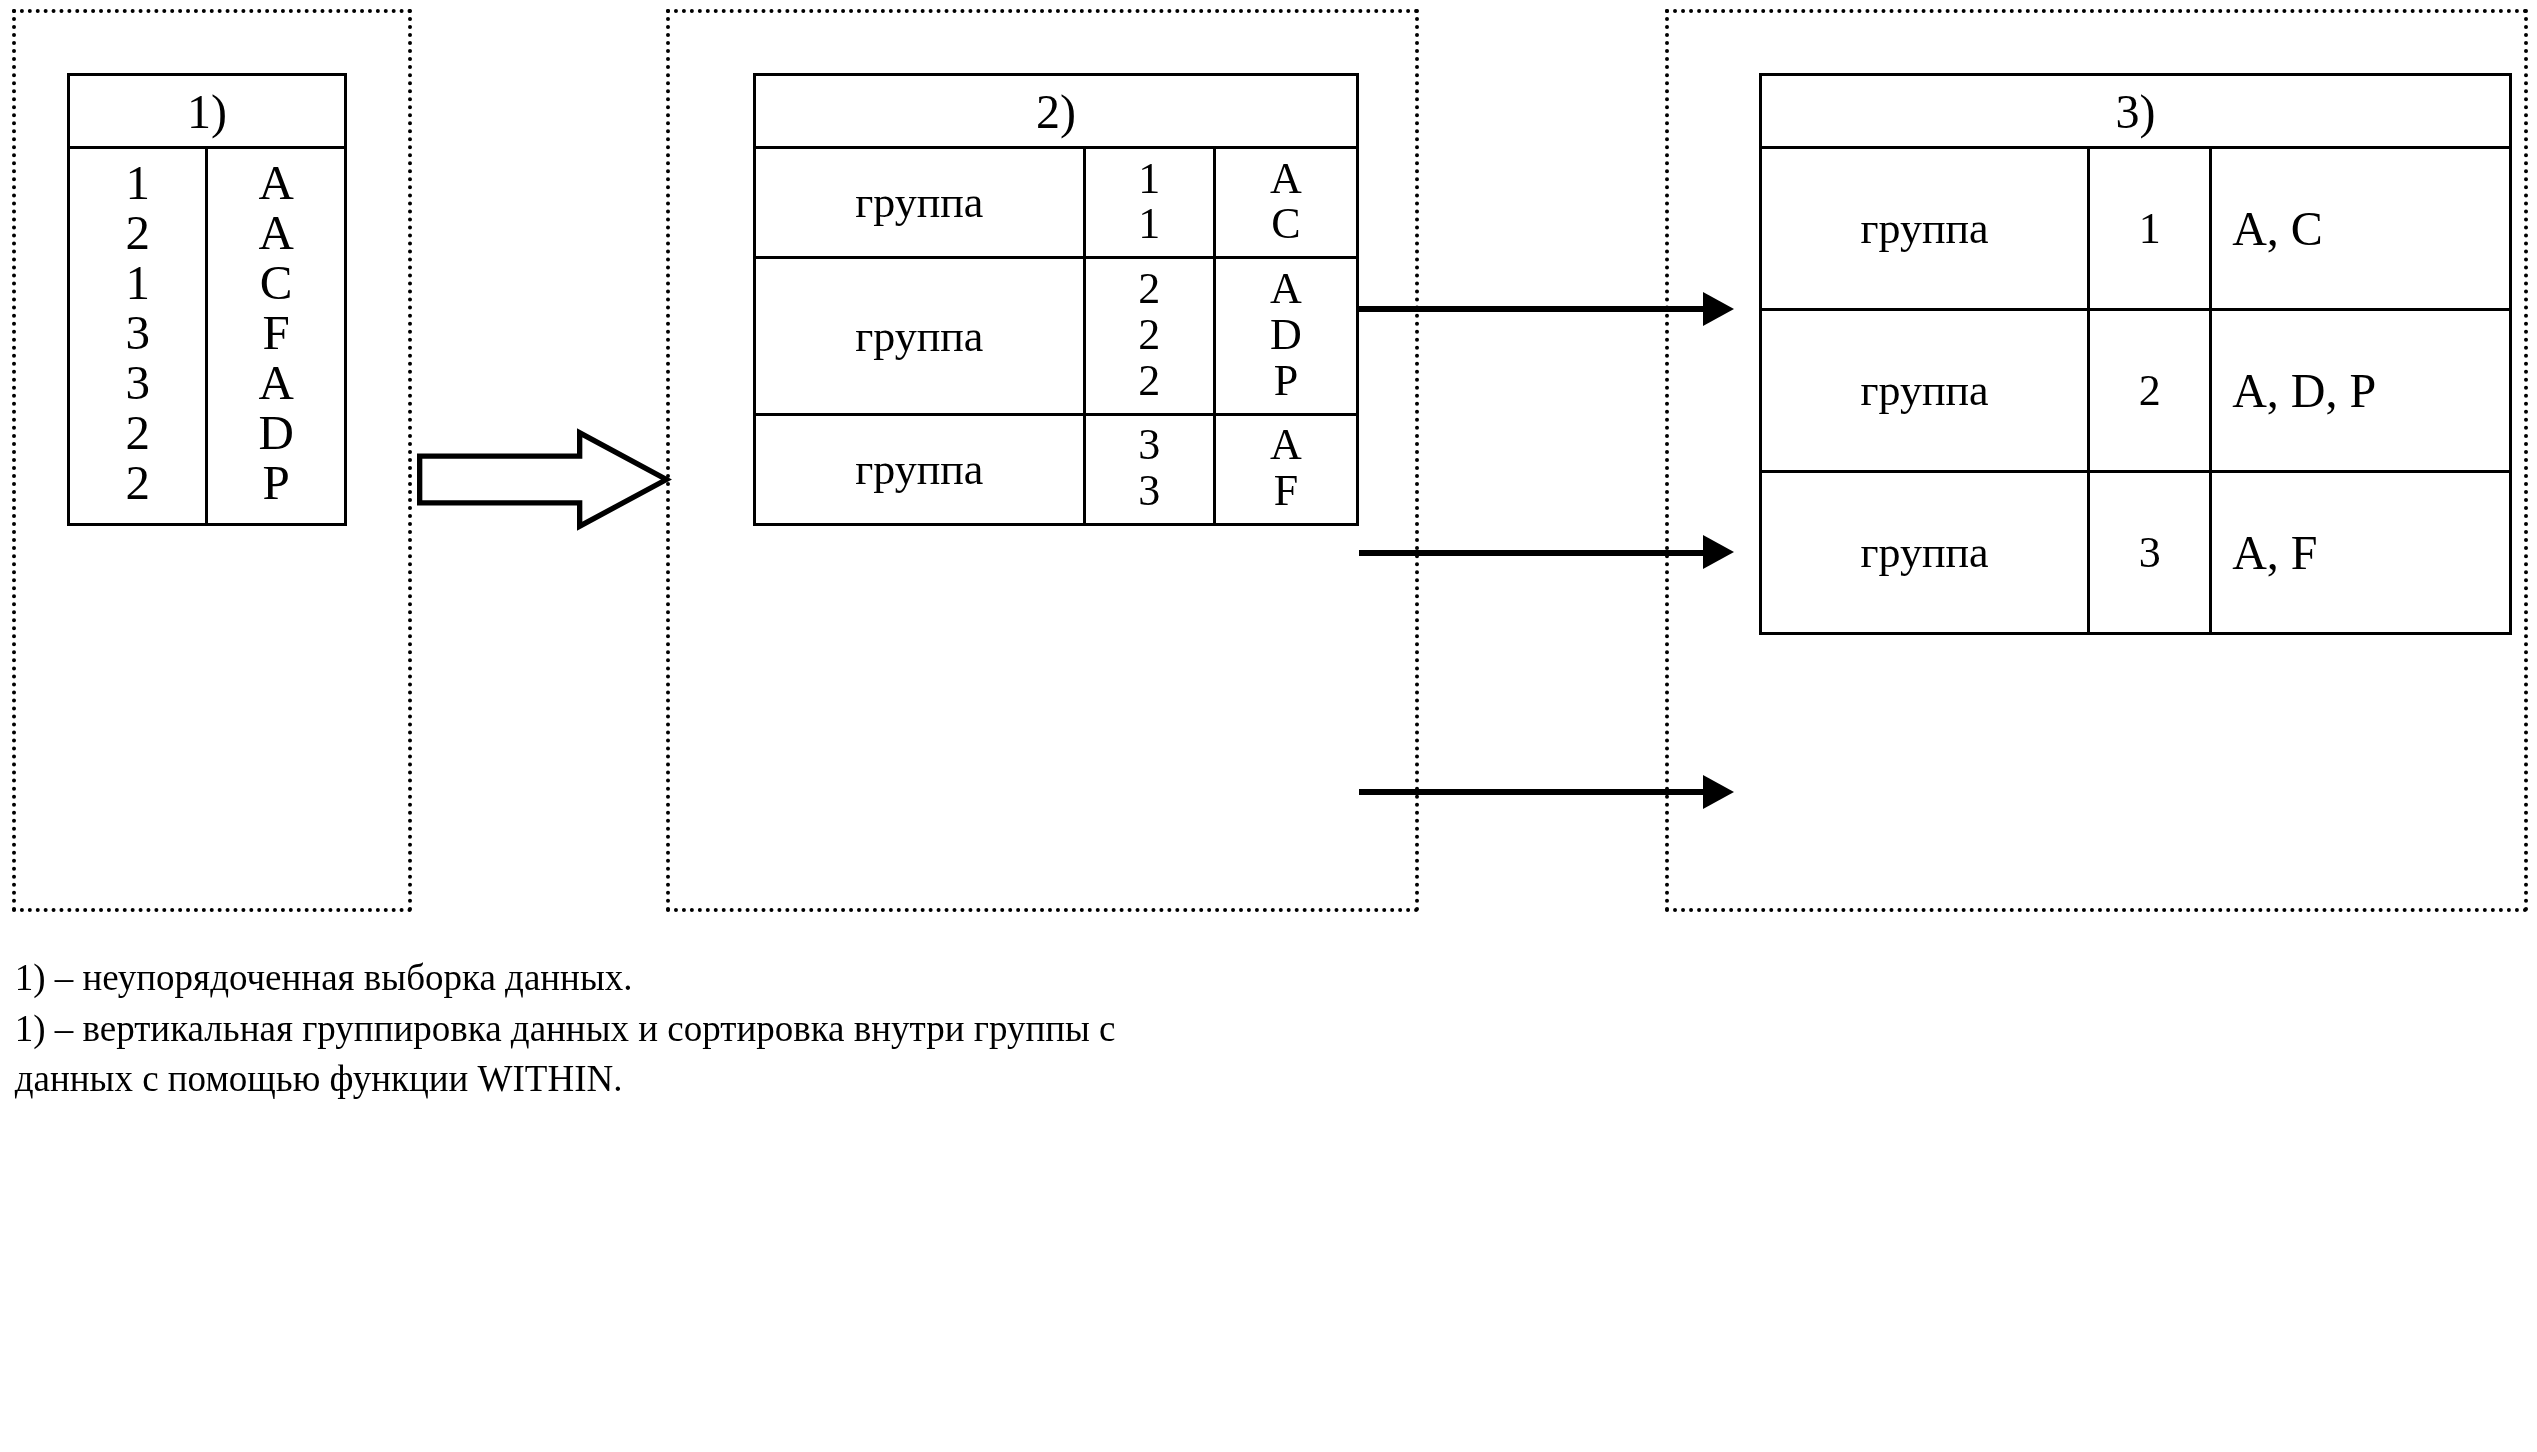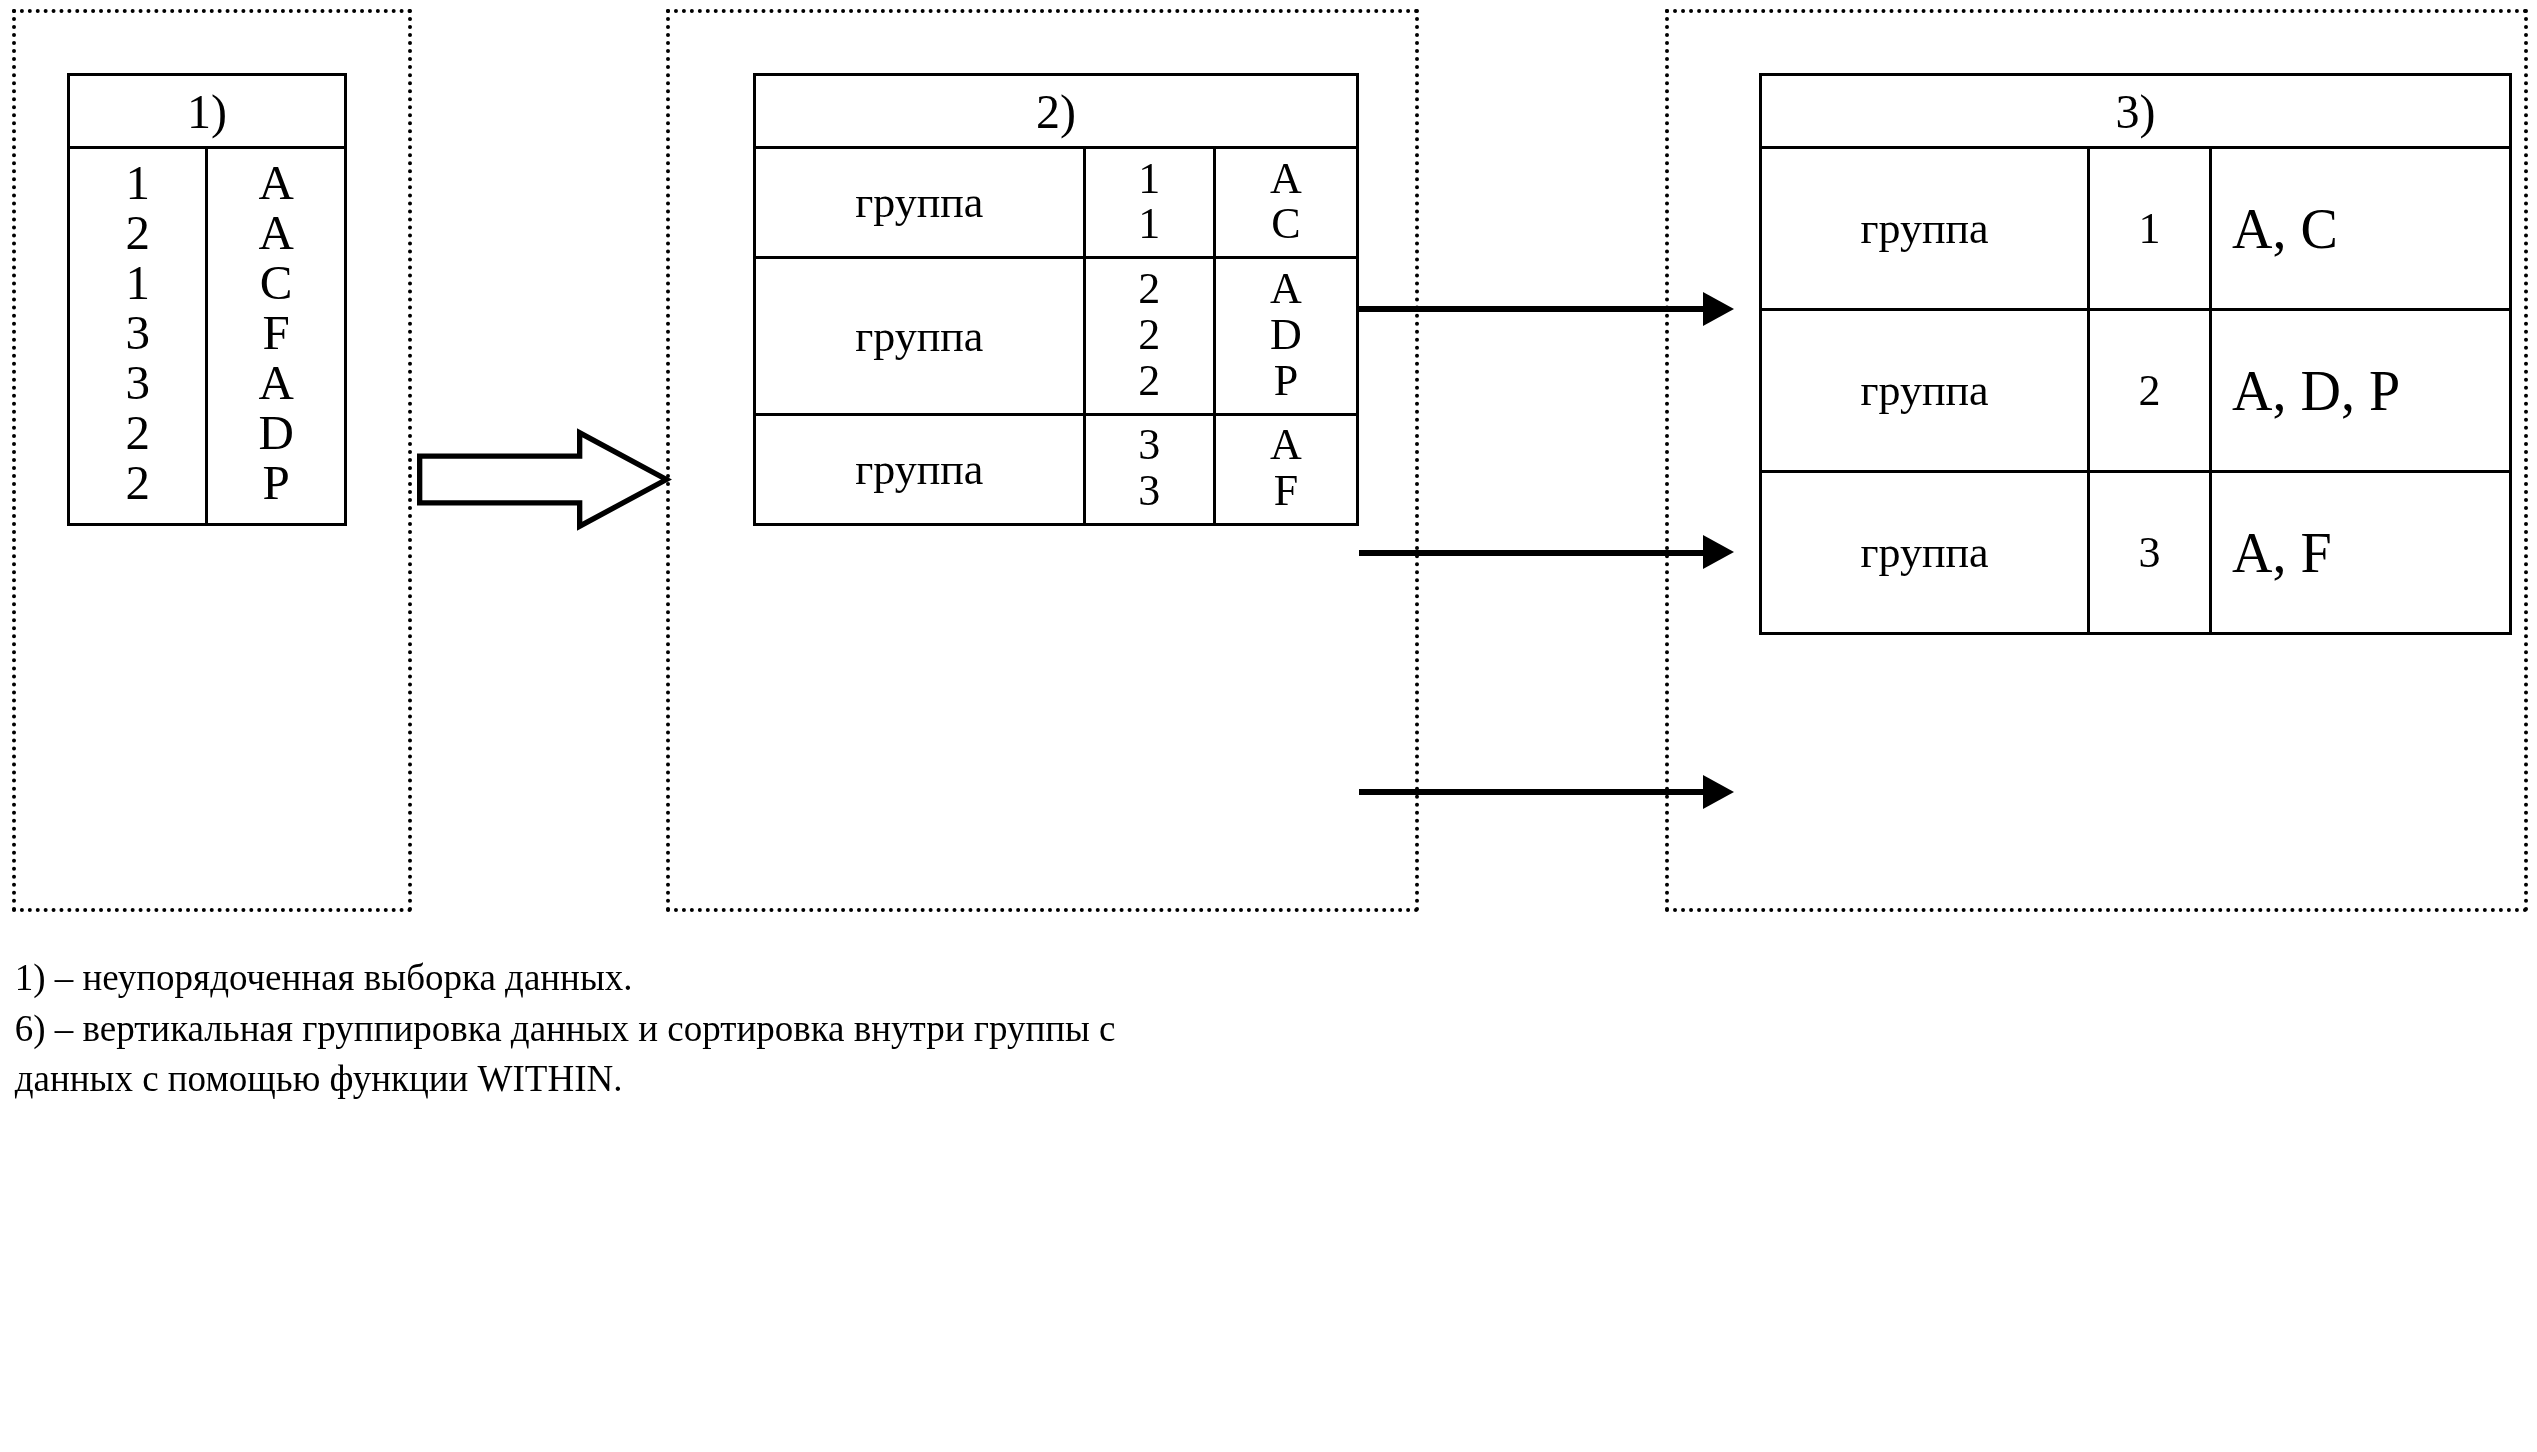--- a/index.html
+++ b/index.html
@@ -87,21 +87,21 @@
   #tbl3 .cap { font-size: 48px; height: 70px; }
   #tbl3 td.g {
     font-size: 44px;
     width: 333px;
   }
   #tbl3 td.k {
     font-size: 44px;
     width: 123px;
   }
   #tbl3 td.v {
-    font-size: 56px;
+    font-size: 48px;
     width: 286px;
     text-align: left;
     padding-left: 20px;
   }
   #tbl3 tr.body td { height: 159px; }
 
   
   .arrow-line {
     position: absolute;
     height: 6px;
@@ -218,18 +218,18 @@
         <td class="k">3</td>
         <td class="v">A, F</td>
       </tr>
     </tbody>
       </table>
 
   </div>
 
   <div class="captions">
     <p>1) – неупорядоченная выборка данных.</p>
-    <p>6) – вертикальная группировка данных и сортировка внутри группы с</p>
+    <p>1) – вертикальная группировка данных и сортировка внутри группы с</p>
     <p>данных с помощью функции WITHIN.</p>
   </div>
 
 </div>
 
 
 </body></html>

